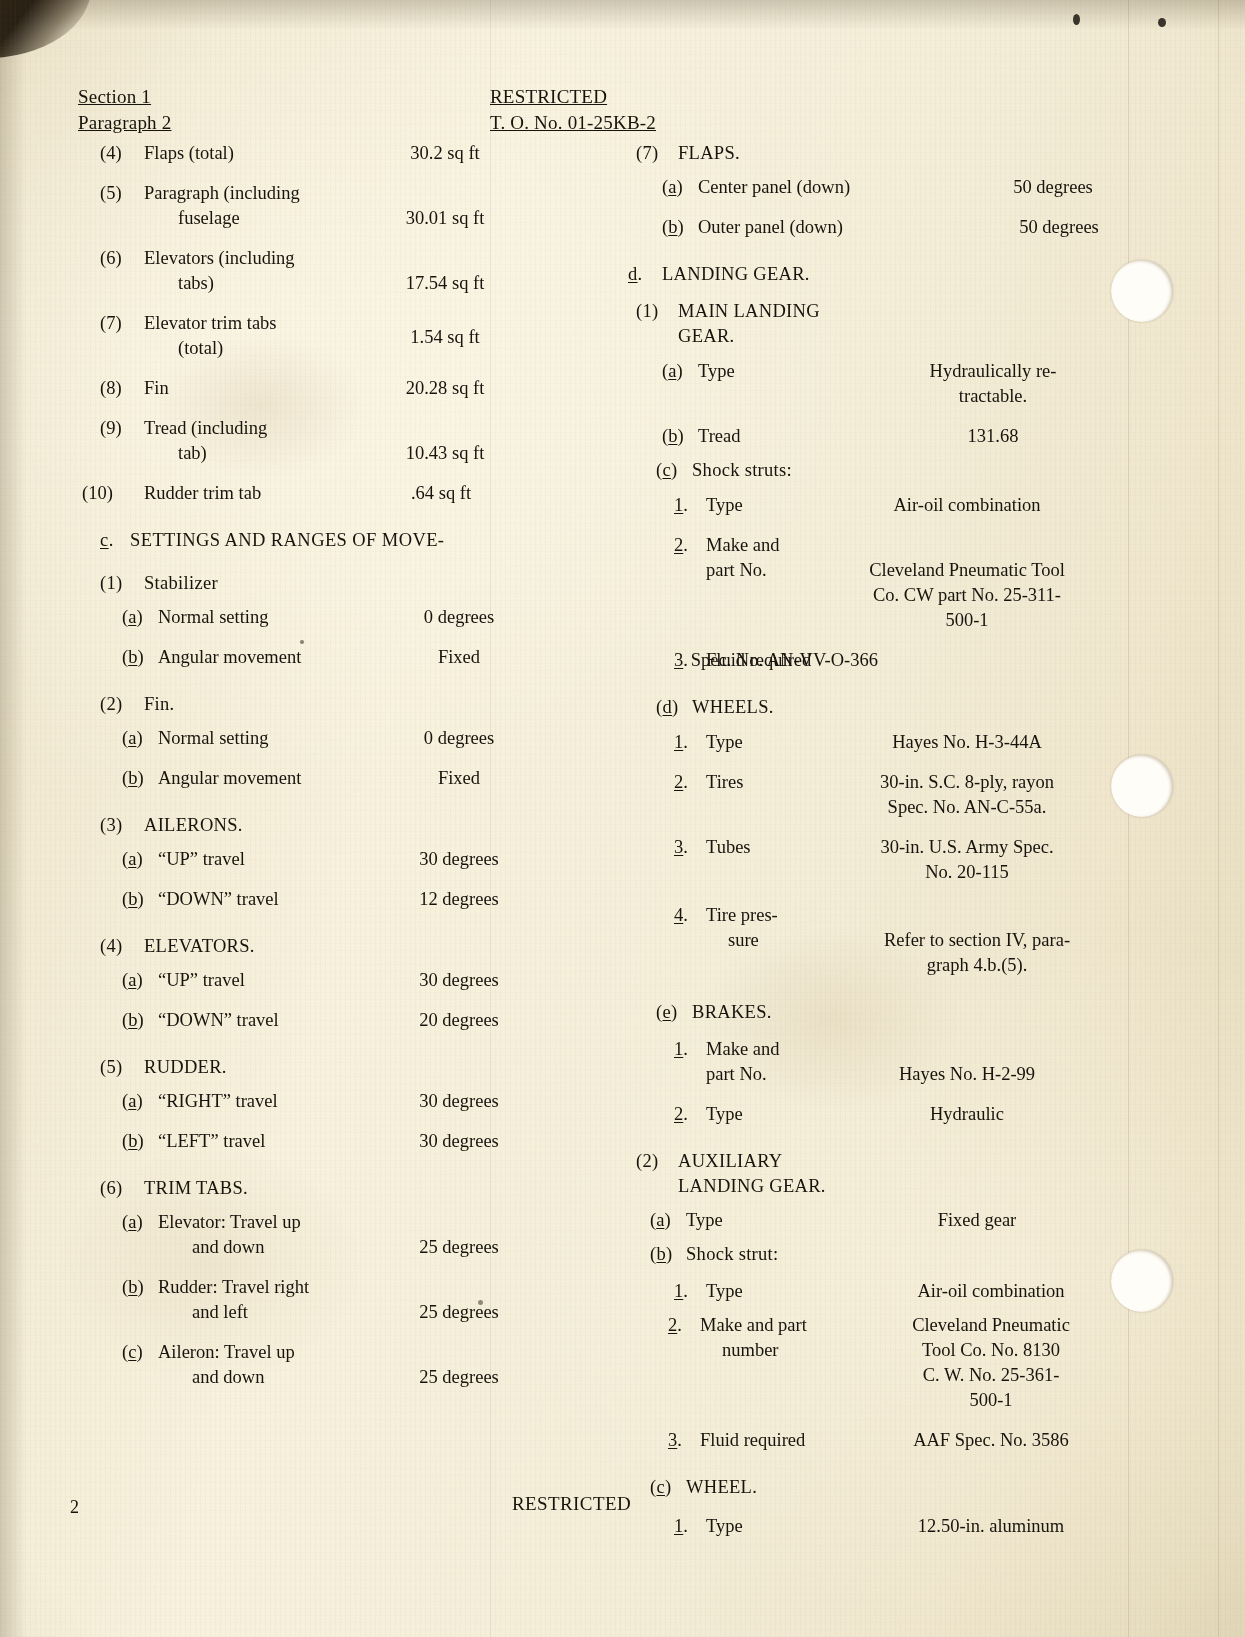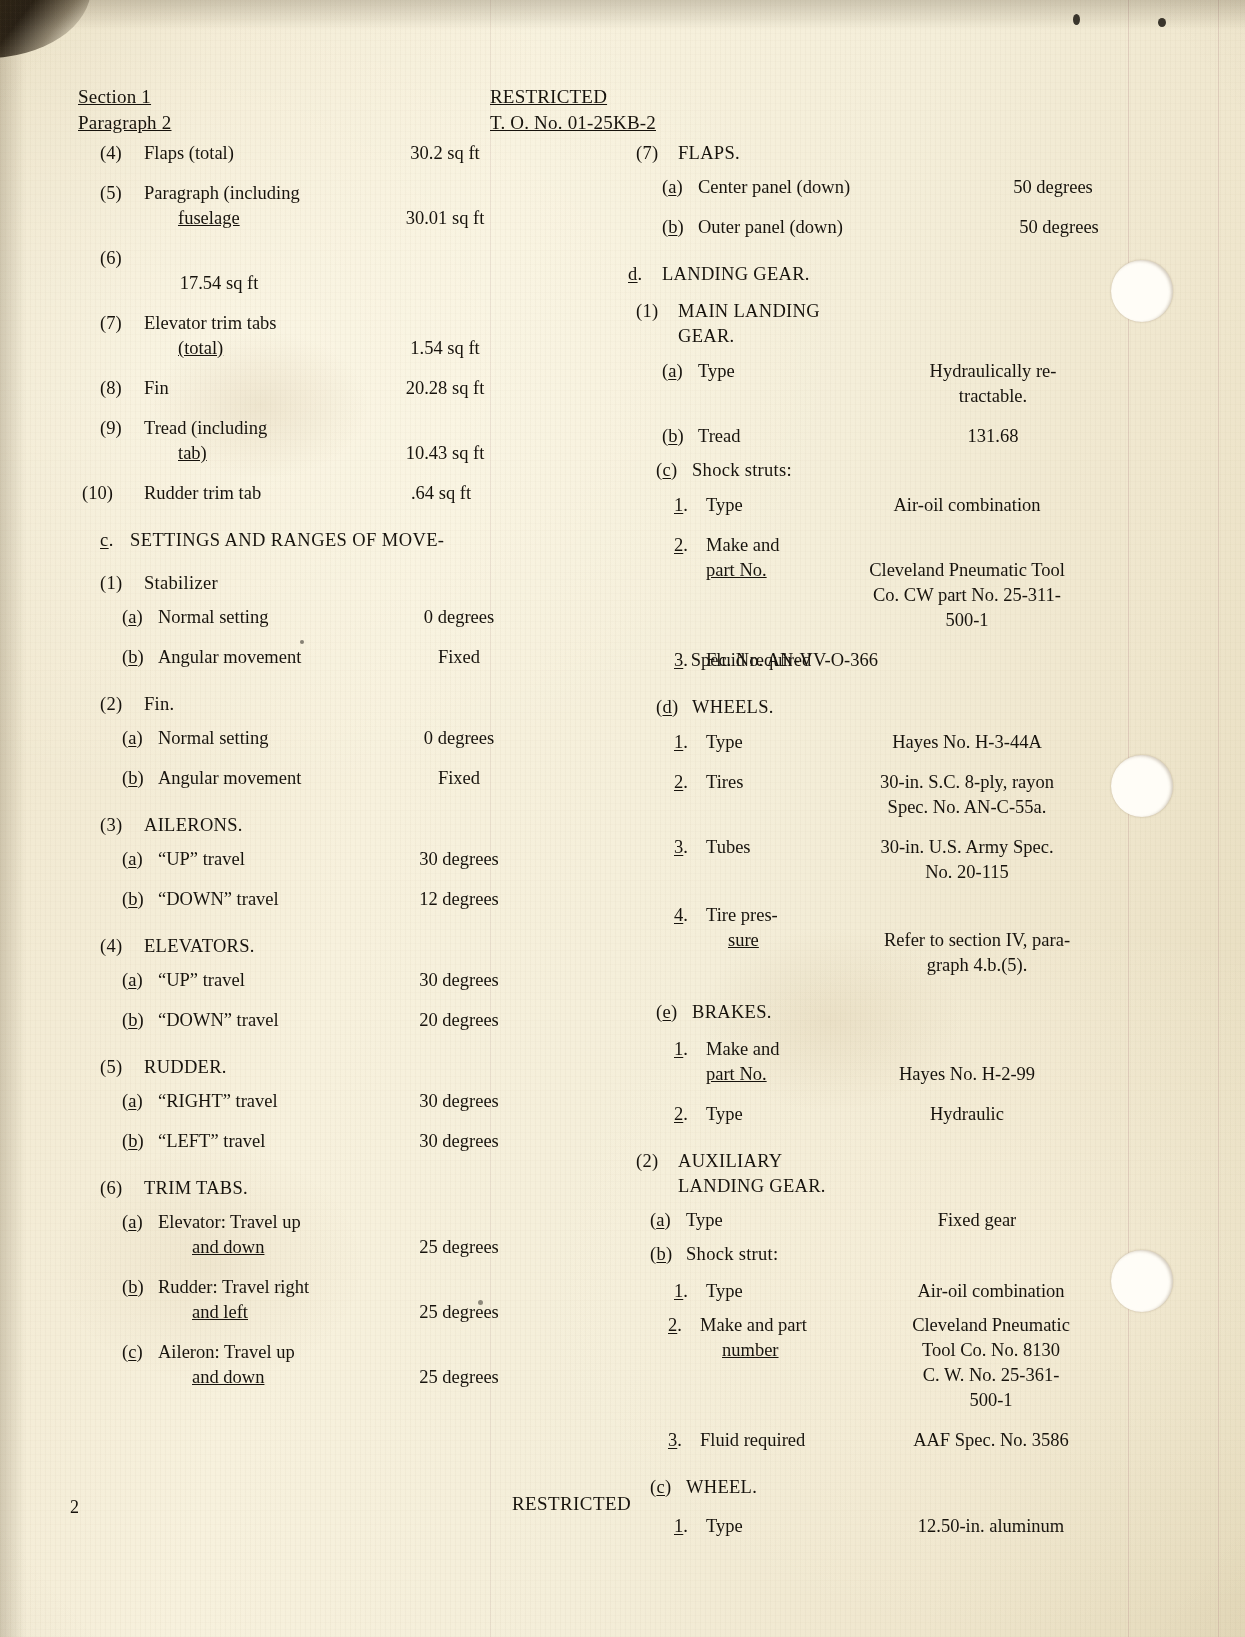--- a/index.html
+++ b/index.html
@@ -122,21 +122,21 @@
 
   .mark {
     flex: 0 0 auto;
     text-align: left;
     white-space: pre;
   }
   .mark u { text-decoration: underline; text-underline-offset: 2px; }
 
   .lbl  { flex: 1 1 auto; padding-right: 8px; }
   .val  { flex: 0 0 auto; white-space: pre-line; text-align: center; }
-  .cont { display: block; text-decoration: underline; }
+  .cont { display: block; }
 
   
   .lv1 .mark { width: 44px; }
   .lv1 { padding-left: 22px; }
   .lv2 { padding-left: 44px; }
   .lv2 .mark { width: 36px; }
 
   .head-row { font-weight: normal; letter-spacing: .3px; }
 
   
@@ -215,30 +215,34 @@
         <span class="mark">(5)</span>
         <span class="lbl">
           <span>Paragraph (including</span>
           <span class="cont" style="padding-left:34px">fuselage</span>
         </span>
         <span class="val" style="margin-top:25px">30.01 sq ft</span>
       </div>
 
       <div class="row lv1">
         <span class="mark">(6)</span>
+        <span class="lbl">
+          <span>Elevators (including</span>
+          <span class="cont" style="padding-left:34px">tabs)</span>
+        </span>
         <span class="val" style="margin-top:25px">17.54 sq ft</span>
       </div>
 
       <div class="row lv1">
         <span class="mark">(7)</span>
         <span class="lbl">
           <span>Elevator trim tabs</span>
           <span class="cont" style="padding-left:34px">(total)</span>
         </span>
-        <span class="val" style="margin-top:25px">1.54 sq ft</span>
+        <span class="val" style="margin-top:14px">1.54 sq ft</span>
       </div>
 
       <div class="row lv1">
         <span class="mark">(8)</span>
         <span class="lbl"><span>Fin</span></span>
         <span class="val">20.28 sq ft</span>
       </div>
 
       <div class="row lv1">
         <span class="mark">(9)</span>

